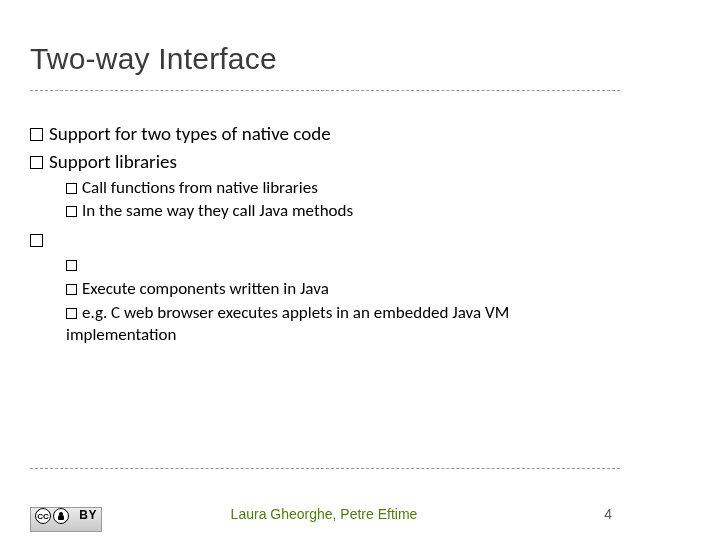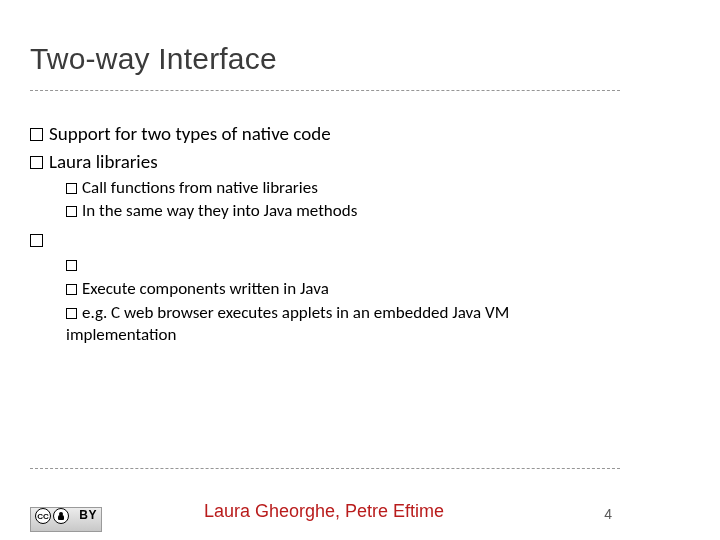--- a/index.html
+++ b/index.html
@@ -76,22 +76,22 @@
     vertical-align: -1px;
   }
   .strong {
     font-weight: 400;
   }
   .footer-author {
     position: absolute;
     bottom: 18px;
     width: 100%;
     text-align: center;
-    font-size: 18px;
-    color: #b91c1c;
+    font-size: 14px;
+    color: #4d7c0f;
     font-family: Arial, sans-serif;
   }
   .page-num {
     position: absolute;
     right: 36px;
     bottom: 18px;
     font-size: 14px;
     color: #5a5a5a;
     font-family: Arial, sans-serif;
   }
@@ -167,29 +167,29 @@
 
   <div class="dash-line top-dash"></div>
 
   <div class="body">
 
     <div class="lvl1">
       <span class="bullet"></span><span class="strong">Support for two types of native code</span>
     </div>
 
     <div class="lvl1">
-      <span class="bullet"></span><span class="strong">Laura libraries</span>
+      <span class="bullet"></span><span class="strong">Support libraries</span>
     </div>
 
     <div class="lvl2-group">
       <div class="lvl2">
         <span class="bullet-sm"></span><span>Call functions from native libraries</span>
       </div>
       <div class="lvl2">
-        <span class="bullet-sm"></span><span>In the same way they into Java methods</span>
+        <span class="bullet-sm"></span><span>In the same way they call Java methods</span>
       </div>
     </div>
 
     <div class="lvl1">
       <span class="bullet"></span>
     </div>
 
     <div class="lvl2-group">
       <div class="lvl2">
         <span class="bullet-sm"></span>

